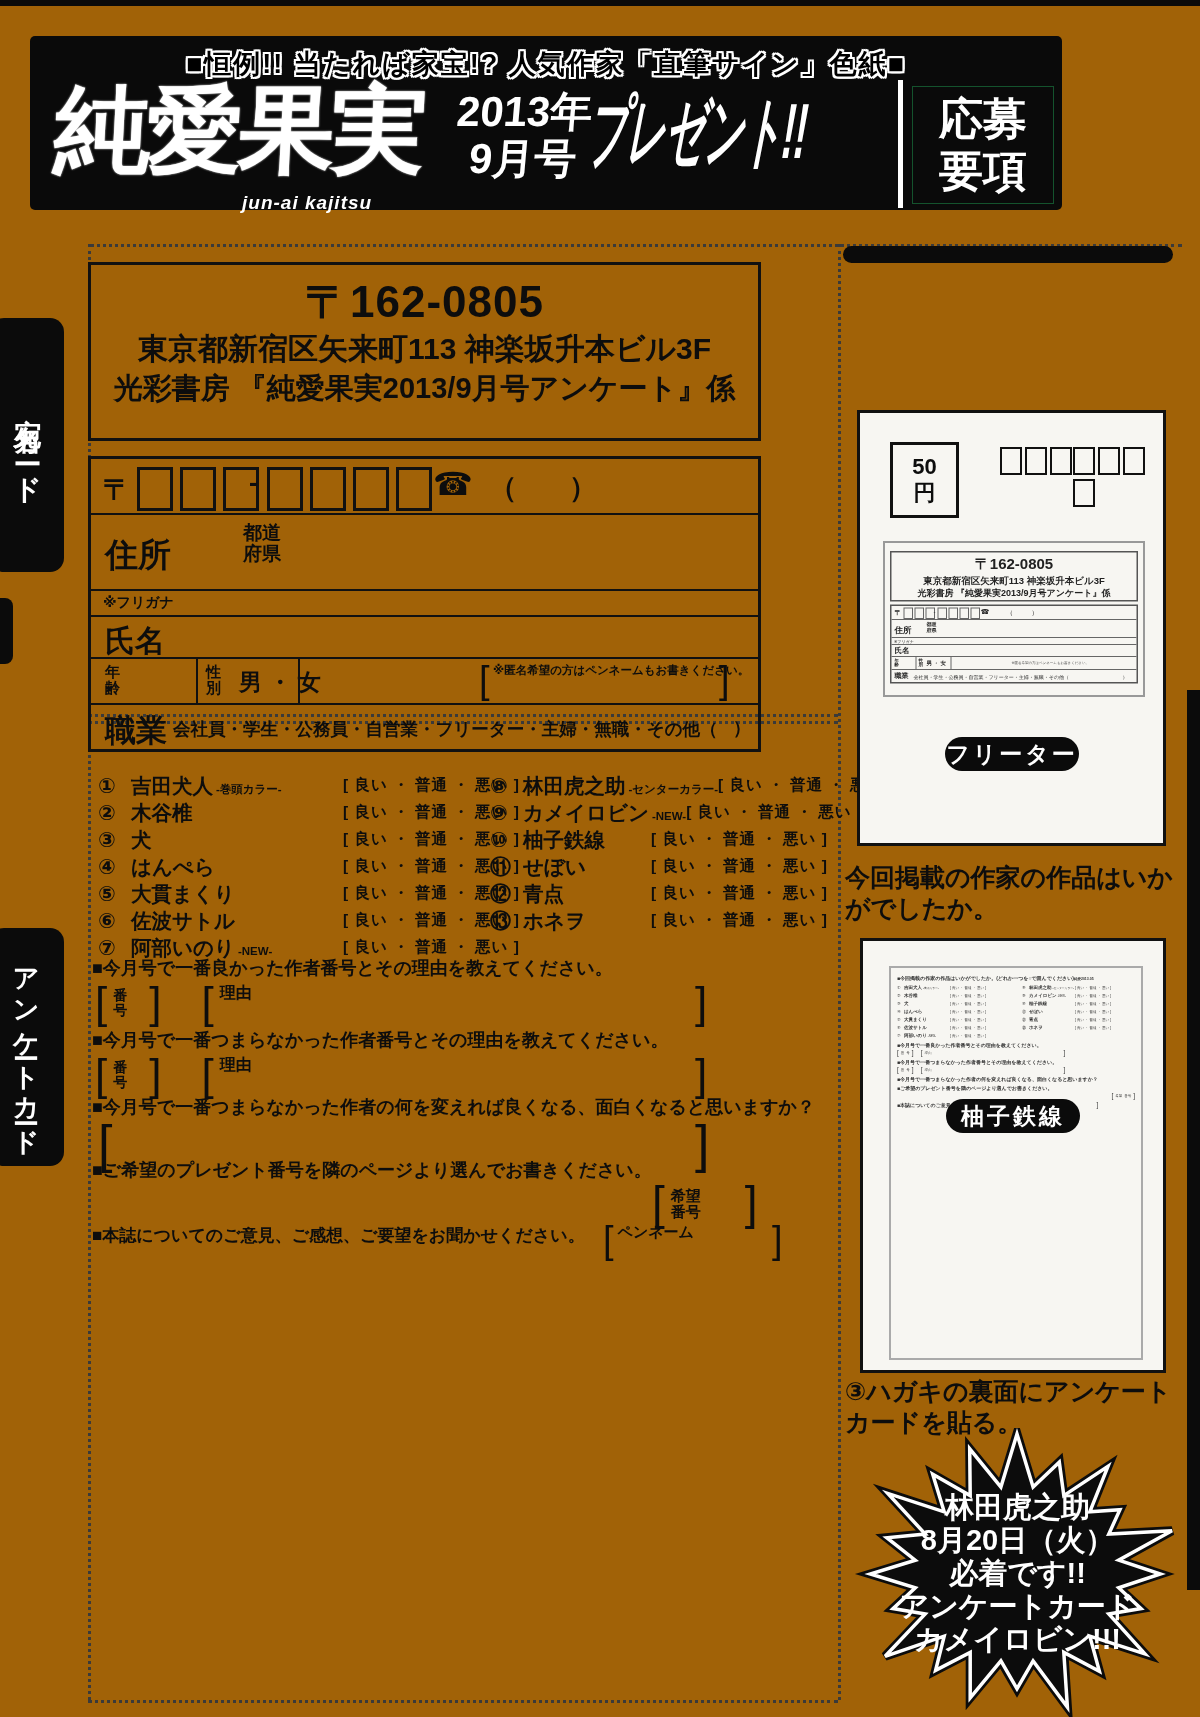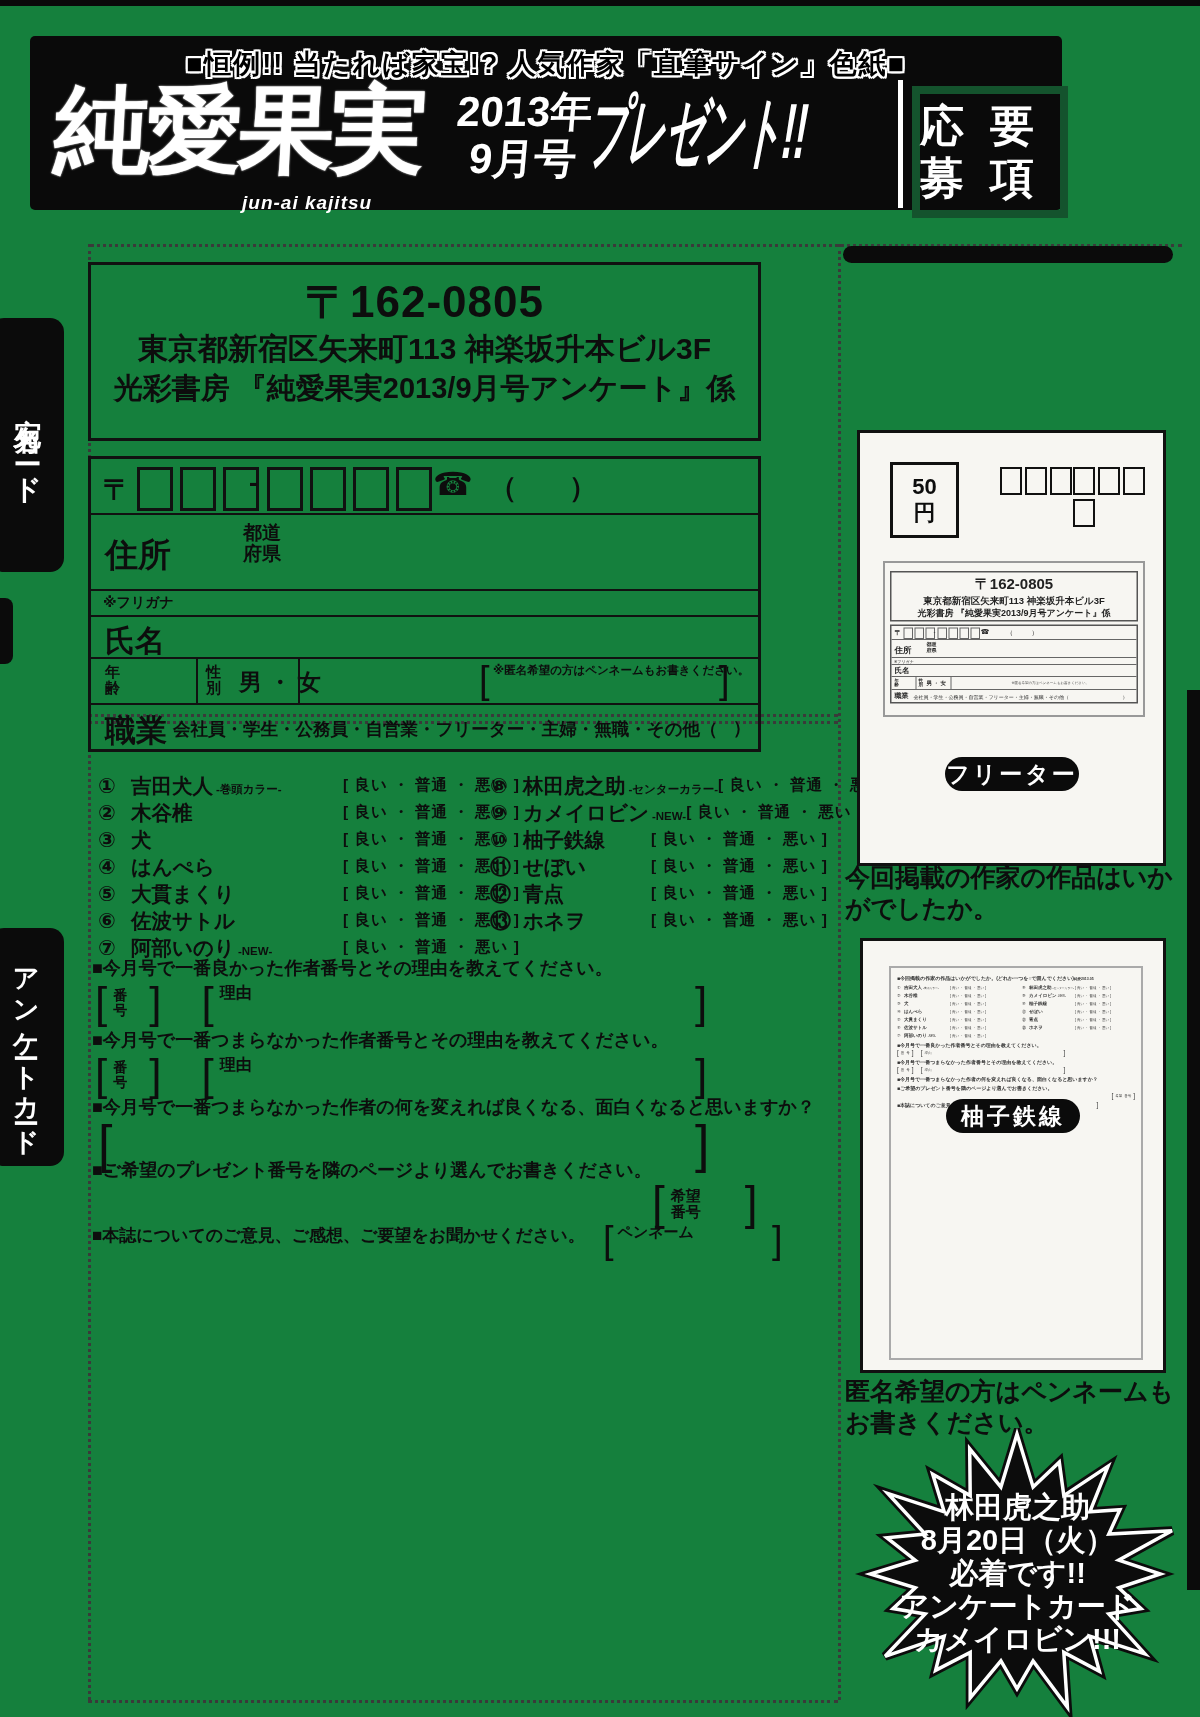--- a/index.html
+++ b/index.html
@@ -1,35 +1,35 @@
 <!DOCTYPE html>
 <html><head>
 <meta charset="utf-8">
 <style>
   html,body{margin:0;padding:0;}
   body{background:#e9e8e4;}
-  .page{position:relative;width:1200px;height:1717px;background:#15803d;overflow:hidden;
+  .page{position:relative;width:1200px;height:1717px;background:#a16207;overflow:hidden;
         font-family:"Liberation Sans","DejaVu Sans",sans-serif;color:#0d0d0d;}
   .abs{position:absolute;}
   
   .top-strip{position:absolute;left:0;top:0;width:1200px;height:6px;background:#0a0a0a;}
   .banner{position:absolute;left:30px;top:36px;width:1032px;height:174px;background:#0a0a0a;border-radius:5px;}
   .tagline{position:absolute;left:0;top:10px;width:100%;text-align:center;font-size:27px;font-weight:900;
            color:#000;letter-spacing:2px;
            text-shadow:-2px -2px 0 #fff,2px -2px 0 #fff,-2px 2px 0 #fff,2px 2px 0 #fff,0 -2px 0 #fff,0 2px 0 #fff,-2px 0 0 #fff,2px 0 0 #fff;}
   .b-title{position:absolute;left:25px;top:46px;font-size:96px;font-weight:900;color:#fff;line-height:1;
            letter-spacing:-4px;transform:skewX(-3deg);text-shadow:0 0 2px #fff;}
   .b-roman{position:absolute;left:212px;top:156px;font-size:19px;font-style:italic;font-weight:700;color:#fff;letter-spacing:1px;}
   .b-issue{position:absolute;left:425px;top:52px;font-size:42px;font-weight:900;color:#fff;line-height:1.12;transform:skewX(-5deg);}
   .b-issue .l2{padding-left:16px;display:block;}
   .b-present{position:absolute;left:558px;top:44px;font-size:78px;font-weight:900;font-style:italic;color:#fff;
              white-space:nowrap;transform:scaleX(.5) skewX(-8deg);transform-origin:left center;letter-spacing:-2px;}
   .b-divider{position:absolute;left:868px;top:44px;width:5px;height:128px;background:#fff;}
-  .entry-box{position:absolute;left:882px;top:50px;width:140px;height:116px;border:8px solid #14532d;
-             display:flex;flex-direction:row;align-items:center;justify-content:center;
+  .entry-box{position:absolute;left:882px;top:50px;width:140px;height:116px;border:1px solid #14532d;
+             display:flex;flex-direction:column;align-items:center;justify-content:center;
              font-size:44px;font-weight:900;color:#fff;line-height:1.18;}
   
   .dot-h{position:absolute;border-top:3px dotted #3a3a3a;height:0;}
   .dot-v{position:absolute;border-left:3px dotted #3a3a3a;width:0;}
   
   .side-tab{position:absolute;left:-10px;width:74px;background:#0b0b0b;border-radius:14px;
             display:flex;align-items:center;justify-content:center;
             writing-mode:vertical-rl;text-orientation:mixed;color:#fff;font-weight:900;}
   
   .addr-card{position:absolute;left:88px;top:262px;width:667px;height:173px;border:3px solid #111;}
@@ -343,21 +343,21 @@
 
   <div class="q" style="left:92px;top:1224px;font-size:17px;">■本誌についてのご意見、ご感想、ご要望をお聞かせください。</div>
   <div class="bk-group" style="left:603px;top:1222px;gap:4px;">
     <span class="bk" style="font-size:38px;">[</span>
     <span style="font-size:15px;font-weight:700;align-self:flex-start;margin-top:1px;">ペンネーム</span>
   </div>
   <span class="abs bk" style="left:772px;top:1222px;font-size:38px;">]</span>
 
   <div class="guide-bar"></div>
 
-  <div class="pcard" style="left:857px;top:430px;width:303px;height:430px;">
+  <div class="pcard" style="left:857px;top:410px;width:303px;height:430px;">
     <div class="stamp">
       <span>50</span>
       <span>円</span>
     </div>
     <span class="abs" style="left:140px;top:34px;"><span class="zip-b"></span><span class="zip-b"></span><span class="zip-b"></span></span>
     <span class="abs" style="left:213px;top:34px;"><span class="zip-b"></span><span class="zip-b"></span><span class="zip-b"></span><span class="zip-b"></span></span>
 
     <div class="mini-addr">
       <div class="mini-addr-in">
         <div class="mc-addr">
@@ -557,21 +557,21 @@
             <span class="m-bk">]</span>
         </div>
         <div class="m-q"><span>■本誌についてのご意見、ご感想、ご要望をお聞かせください。</span>　<span class="m-bk">[</span><span style="font-size:7px;">ペンネーム</span><span class="m-bk" style="margin-left:60px;">]</span></div>
       </div>
     </div>
     <div class="pill" style="left:83px;top:158px;">
         <span>柚子鉄線</span>
       </div>
   </div>
 
-  <div class="step" style="top:1376px;">匿名希望の方はペンネームもお書きください。</div>
+  <div class="step" style="top:1376px;">③ハガキの裏面にアンケートカードを貼る。</div>
 
   <div class="burst-wrap">
     <svg width="345" height="290" viewBox="0 0 345 290">
       <polygon class="burst-poly" fill="#0c0c0c" stroke="#0c0c0c" stroke-width="9" points="172.0,6.0 188.1,59.1 214.3,34.2 218.8,67.6 263.0,38.4 244.8,83.8 274.9,81.8 263.8,106.0 327.0,102.7 273.7,132.2 315.4,146.0 273.7,159.8 296.0,180.6 263.8,186.0 299.9,225.8 244.8,208.2 254.4,243.4 218.8,224.4 222.4,279.1 188.1,232.9 172.0,260.8 155.9,232.9 125.2,269.8 125.2,224.4 90.6,242.3 99.2,208.2 40.1,228.3 80.2,186.0 48.0,180.6 70.3,159.8 25.3,146.0 70.3,132.2 41.8,109.7 80.2,106.0 42.8,65.4 99.2,83.8 87.7,46.3 125.2,67.6 124.7,20.8 155.9,59.1"></polygon>
       <polygon class="burst-poly" fill="#0c0c0c" stroke="#ffffff" stroke-width="3.5" points="172.0,6.0 188.1,59.1 214.3,34.2 218.8,67.6 263.0,38.4 244.8,83.8 274.9,81.8 263.8,106.0 327.0,102.7 273.7,132.2 315.4,146.0 273.7,159.8 296.0,180.6 263.8,186.0 299.9,225.8 244.8,208.2 254.4,243.4 218.8,224.4 222.4,279.1 188.1,232.9 172.0,260.8 155.9,232.9 125.2,269.8 125.2,224.4 90.6,242.3 99.2,208.2 40.1,228.3 80.2,186.0 48.0,180.6 70.3,159.8 25.3,146.0 70.3,132.2 41.8,109.7 80.2,106.0 42.8,65.4 99.2,83.8 87.7,46.3 125.2,67.6 124.7,20.8 155.9,59.1"></polygon>
     </svg>
     <div class="burst-text">
       <div>林田虎之助</div>
       <div>8月20日（火）</div>
       <div>必着です!!</div>

